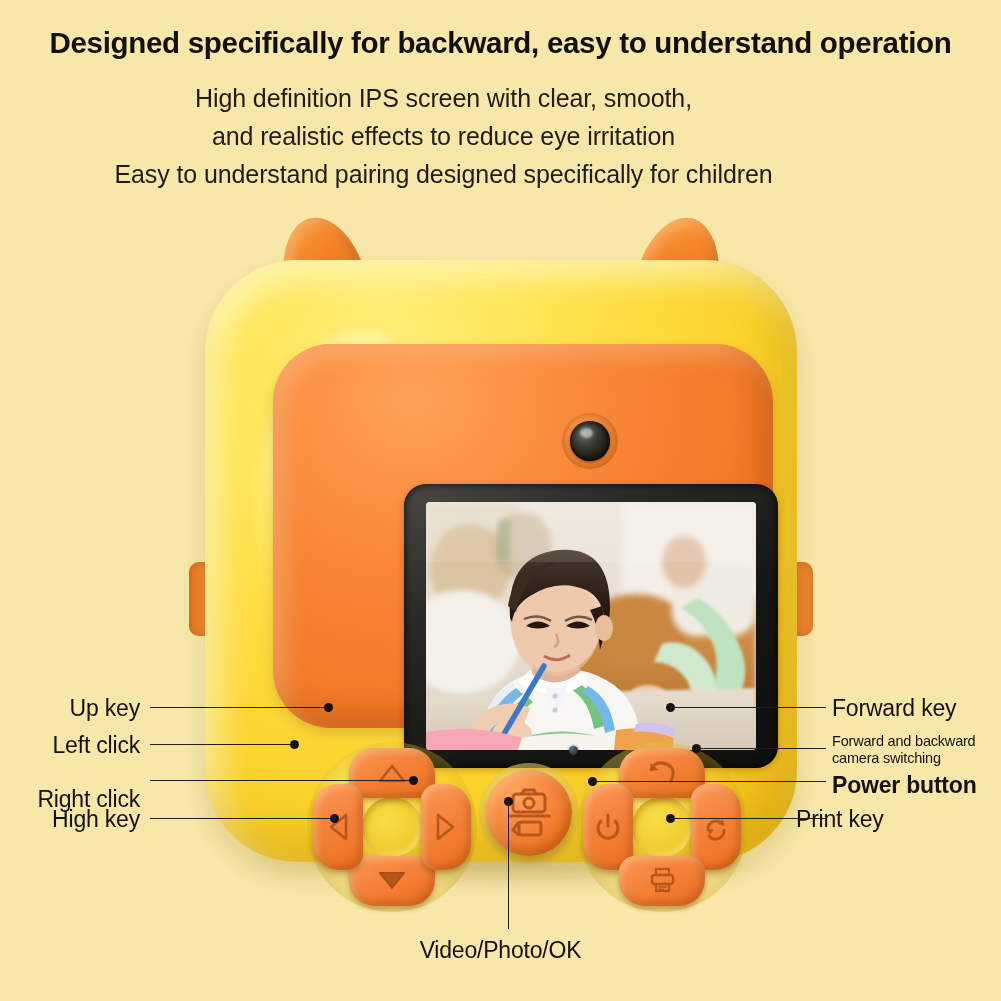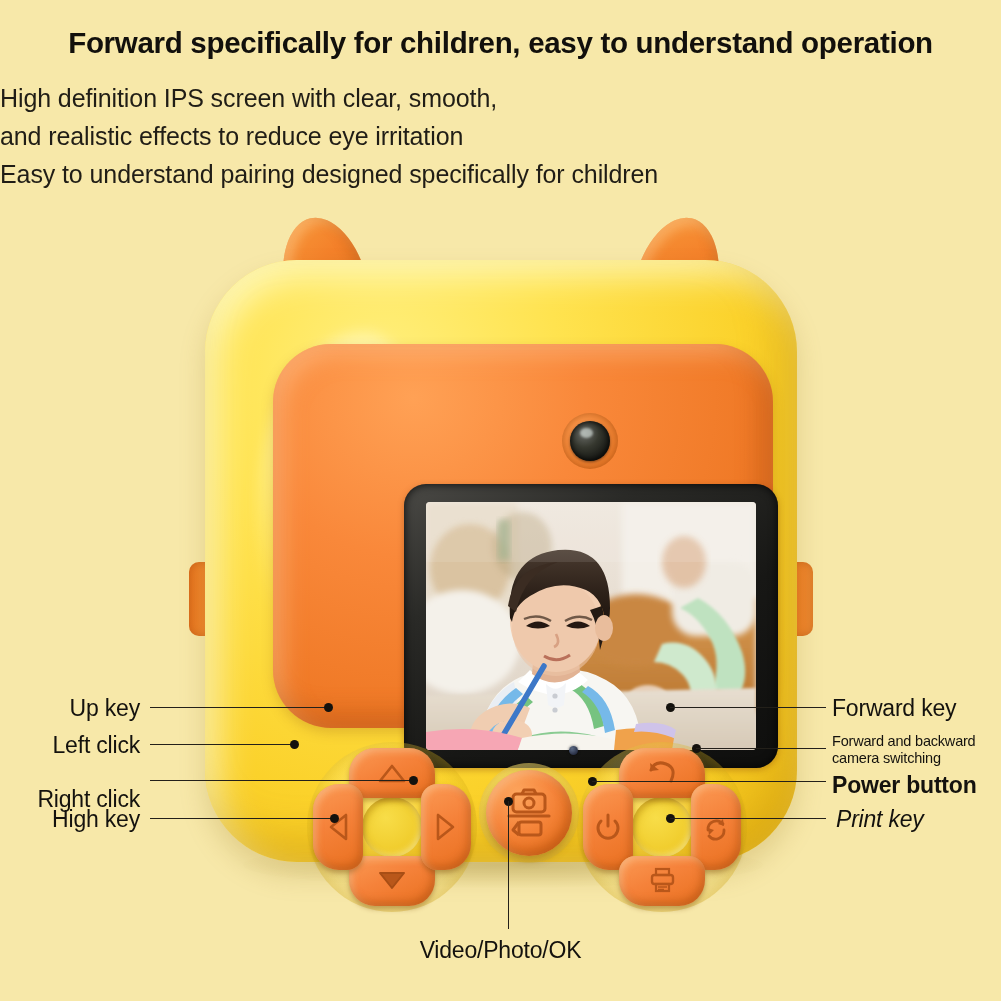--- a/index.html
+++ b/index.html
@@ -13,21 +13,21 @@
   #stage{position:absolute;inset:0;width:1001px;height:1001px;}
 
   
   .title{
     position:absolute;left:0;top:26px;width:1001px;
     text-align:center;
     font-size:29.5px;font-weight:bold;color:#12100c;
     letter-spacing:-0.3px;white-space:nowrap;
   }
   .sub{
-    position:absolute;left:0;width:887px;text-align:left;
+    position:absolute;left:0;width:887px;text-align:center;
     font-size:25px;color:#201d16;letter-spacing:-0.1px;white-space:nowrap;
   }
   .sub1{top:84px;}
   .sub2{top:122px;}
   .sub3{top:160px;}
 
   
   #camera{position:absolute;left:183px;top:214px;width:636px;height:680px;}
 
   .cam-shadow{
@@ -137,21 +137,21 @@
 
   .lbl{position:absolute;font-size:23px;color:#14120e;white-space:nowrap;letter-spacing:-0.2px;}
   .lbl-r{text-align:right;}
   .lbl-small{font-size:14.5px;line-height:16.5px;white-space:normal;}
 </style>
 </head>
 <body>
 
 <div id="stage">
 
-  <div class="title">Forward specifically for children, easy to understand operation</div>
+  <div class="title">Designed specifically for backward, easy to understand operation</div>
   <div class="sub sub1">High definition IPS screen with clear, smooth,</div>
   <div class="sub sub2">and realistic effects to reduce eye irritation</div>
   <div class="sub sub3">Easy to understand pairing designed specifically for children</div>
 
   <div id="camera">
 
     <div class="cam-shadow"></div>
 
     <div class="ear ear-l"></div>
     <div class="ear ear-r"></div>
@@ -374,19 +374,19 @@
   <div class="dot" style="left:692px;top:744px;"></div>
   <div class="lead" style="left:696px;top:748px;width:130px;"></div>
   <div class="lbl lbl-small" style="left:832px;top:733px;width:150px;">Forward and backward camera switching</div>
 
   <div class="dot" style="left:588px;top:777px;"></div>
   <div class="lead" style="left:592px;top:781px;width:234px;"></div>
   <div class="lbl" style="left:832px;top:772px;font-weight:bold;">Power button</div>
 
   <div class="dot" style="left:666px;top:814px;"></div>
   <div class="lead" style="left:670px;top:818px;width:156px;"></div>
-  <div class="lbl" style="left:836px;top:806px;font-style:italic;">Print key</div>
+  <div class="lbl" style="left:796px;top:806px;">Print key</div>
 
   <div class="dot" style="left:504px;top:797px;"></div>
   <div class="leadv" style="left:508px;top:801px;height:128px;"></div>
   <div class="lbl" style="left:0;top:937px;width:1001px;text-align:center;">Video/Photo/OK</div>
 
 </div>
 
 </body></html>

